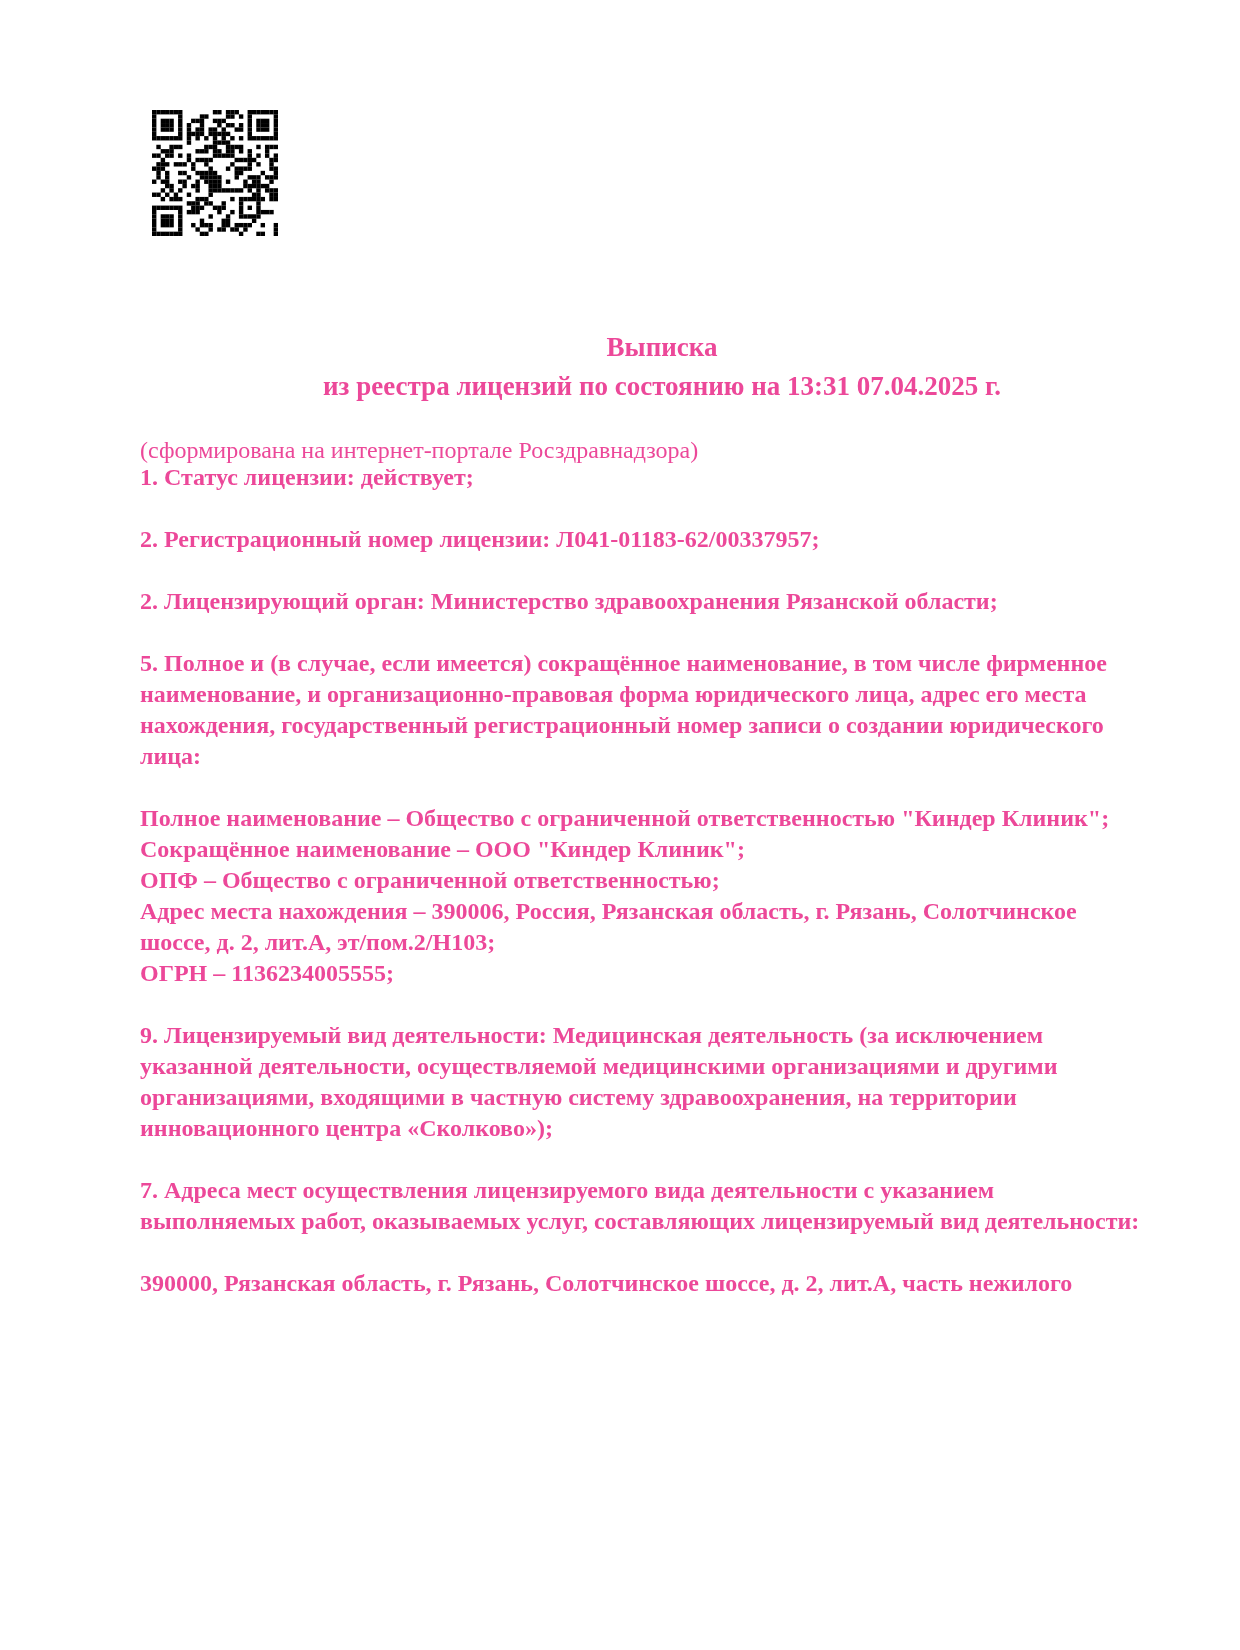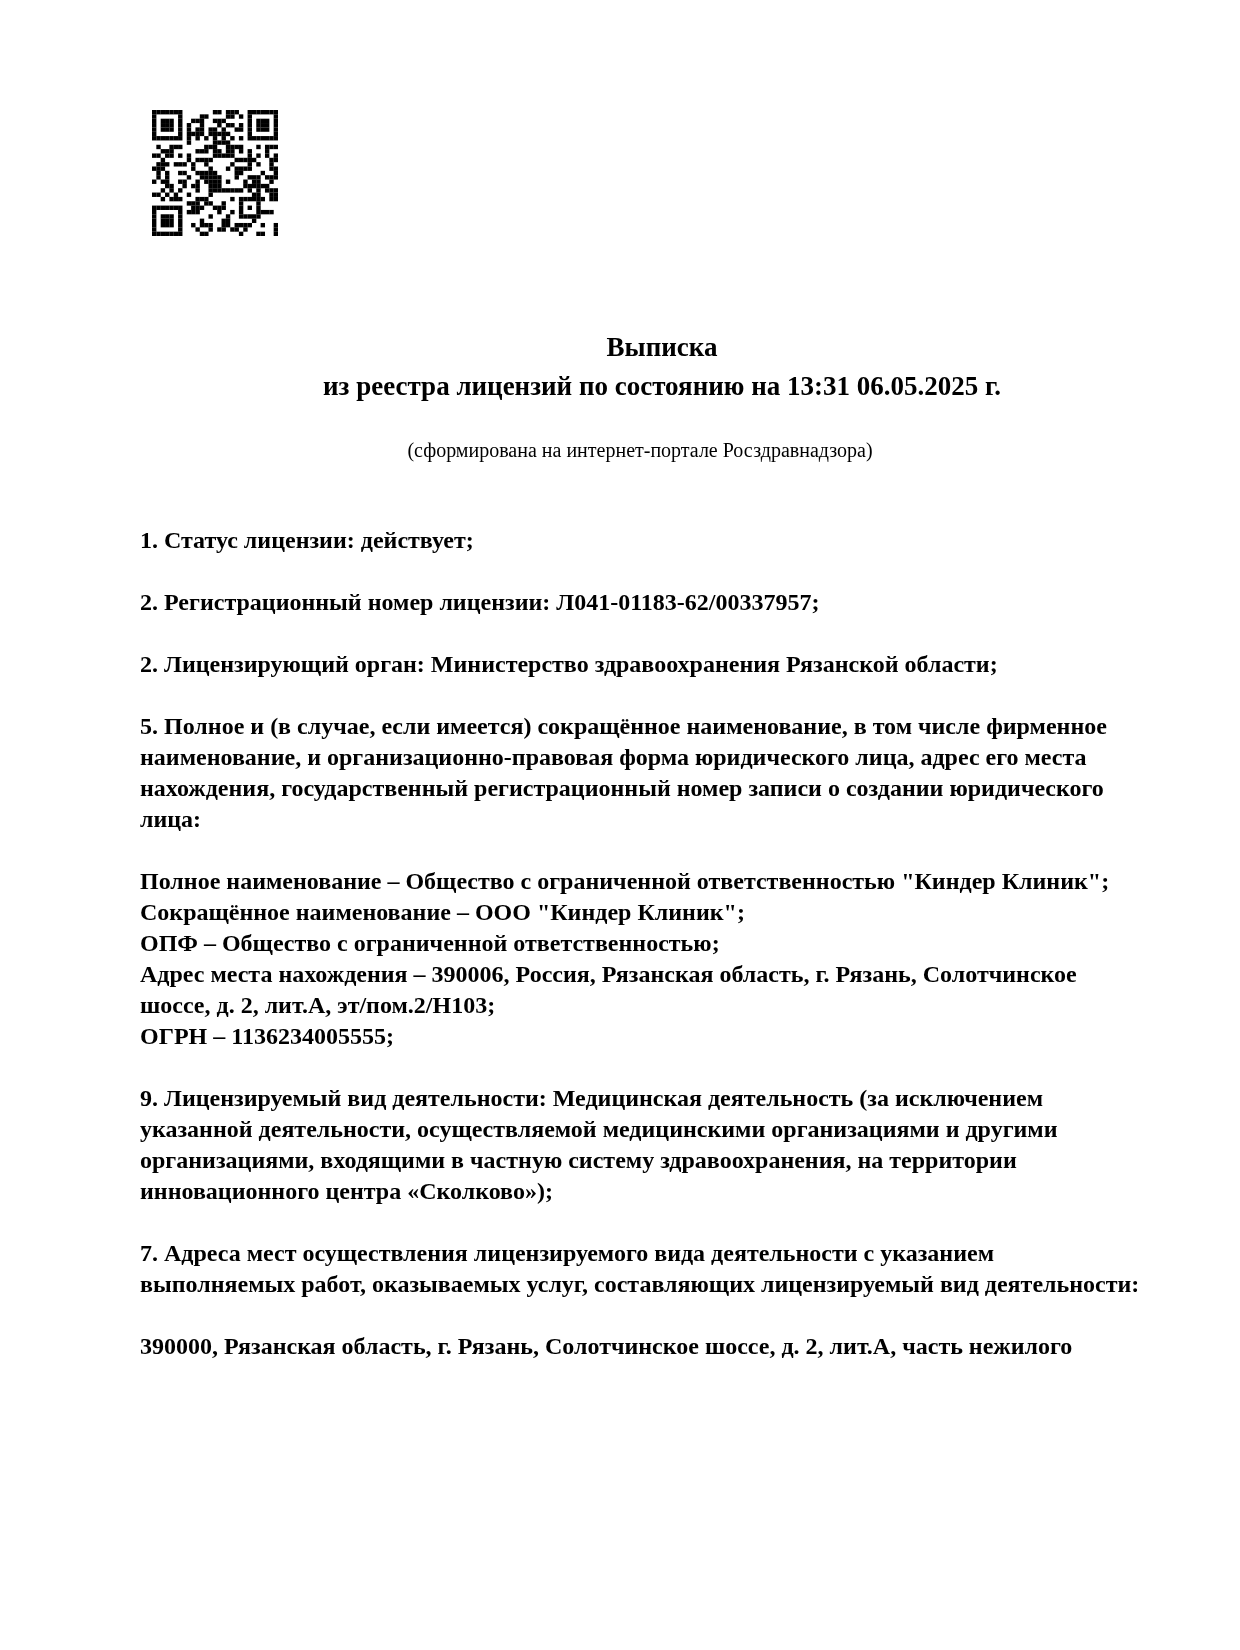--- a/index.html
+++ b/index.html
@@ -6,21 +6,21 @@
     margin: 0;
     padding: 0;
     background: #ffffff;
   }
   .page {
     position: relative;
     width: 1240px;
     height: 1650px;
     margin: 0 auto;
     background: #ffffff;
-    color: #000000;
+    color: #ec4899;
     box-sizing: border-box;
     padding: 110px 100px 0 140px;
     font-family: "Liberation Serif", "DejaVu Serif", serif;
     overflow: hidden;
   }
   .qr {
     width: 126px;
     height: 126px;
     margin-left: 12px;
   }
@@ -28,23 +28,22 @@
   .title-block {
     margin-top: 92px;
     padding-left: 44px;
     text-align: center;
     font-weight: bold;
     font-size: 27px;
     line-height: 39px;
   }
   .subtitle {
     margin-top: 32px;
-    margin-bottom: 63px;
-    text-align: center;
-    font-size: 20px;
+    text-align: left;
+    font-size: 24px;
     line-height: 24px;
   }
   .body-text {
     width: 1002px;
     font-size: 24px;
     line-height: 31px;
     font-weight: bold;
   }
   .body-text p {
     margin: 0 0 31px 0;
@@ -450,21 +449,21 @@
         <rect x="52.97" y="123.59" width="4.47" height="4.47"></rect>
         <rect x="88.28" y="123.59" width="4.47" height="4.47"></rect>
         <rect x="105.93" y="123.59" width="4.47" height="4.47"></rect>
         <rect x="110.34" y="123.59" width="4.47" height="4.47"></rect>
         <rect x="123.59" y="123.59" width="4.47" height="4.47"></rect>
       </svg>
   </div>
 
   <div class="title-block">
     <div>Выписка</div>
-    <div>из реестра лицензий по состоянию на 13:31 06.05.2025 г.</div>
+    <div>из реестра лицензий по состоянию на 13:31 07.04.2025 г.</div>
   </div>
 
   <div class="subtitle">(сформирована на интернет-портале Росздравнадзора)</div>
 
   <div class="body-text">
     <p>1. Статус лицензии: действует;</p>
     <p>2. Регистрационный номер лицензии: Л041-01183-62/00337957;</p>
     <p>2. Лицензирующий орган: Министерство здравоохранения Рязанской области;</p>
     <p>5. Полное и (в случае, если имеется) сокращённое наименование, в том числе фирменное наименование, и организационно-правовая форма юридического лица, адрес его места нахождения, государственный регистрационный номер записи о создании юридического лица:</p>
     <p>Полное наименование – Общество с ограниченной ответственностью "Киндер Клиник";

